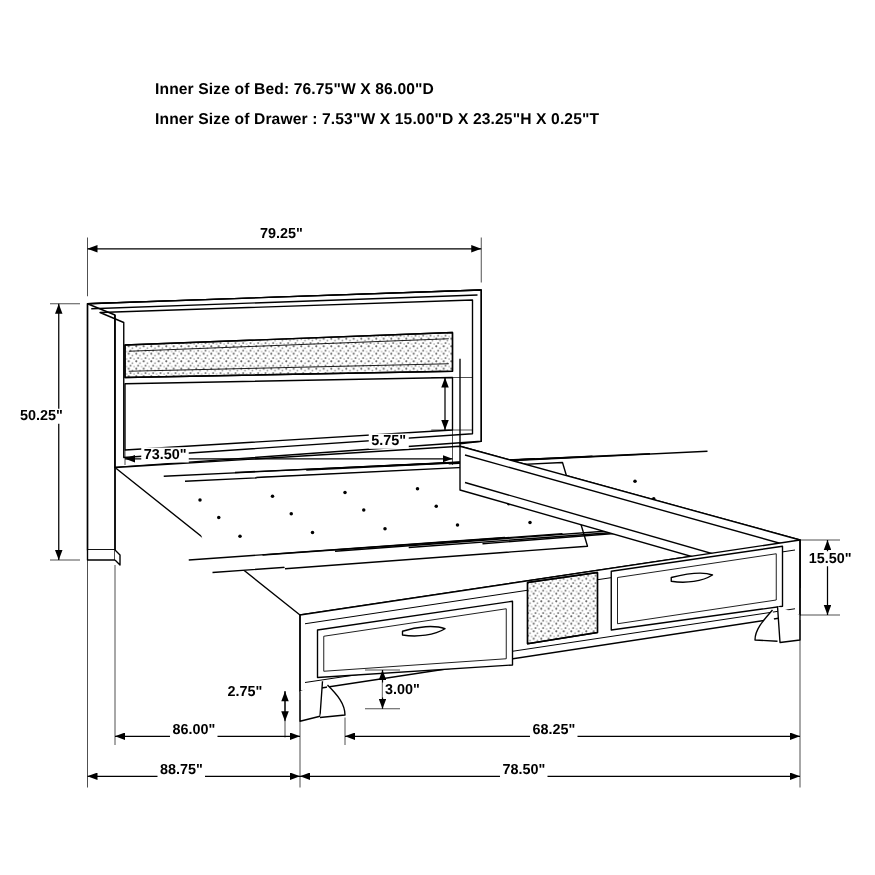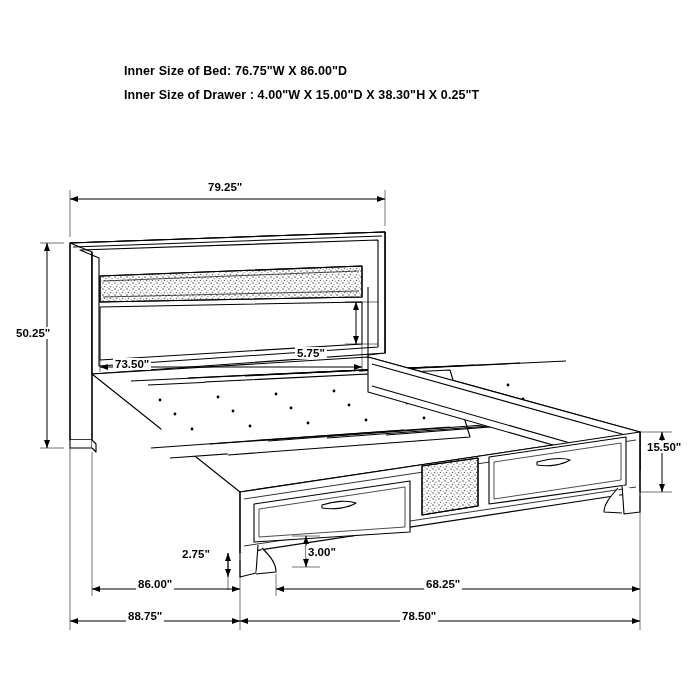--- a/index.html
+++ b/index.html
@@ -43,21 +43,21 @@
     background: #ffffff;
     padding: 0 2px;
   }
 </style>
 </head>
 <body>
 
 <div id="page">
 
   <div class="hdr" id="hdr1">Inner Size of Bed: 76.75"W X 86.00"D</div>
-  <div class="hdr" id="hdr2">Inner Size of Drawer : 4.00"W X 15.00"D X 38.30"H X 0.25"T</div>
+  <div class="hdr" id="hdr2">Inner Size of Drawer : 7.53"W X 15.00"D X 23.25"H X 0.25"T</div>
 
   <svg id="drawing" viewBox="0 0 700 700">
     <defs>
       <marker id="arrow" markerWidth="9" markerHeight="9" refX="8" refY="3" orient="auto" markerUnits="strokeWidth">
         <path d="M0,0 L8,3 L0,6 z" fill="#000"></path>
       </marker>
       <marker id="arrowStart" markerWidth="9" markerHeight="9" refX="0" refY="3" orient="auto" markerUnits="strokeWidth">
         <path d="M8,0 L0,3 L8,6 z" fill="#000"></path>
       </marker>
       <pattern id="glitter" patternUnits="userSpaceOnUse" width="6" height="6">

